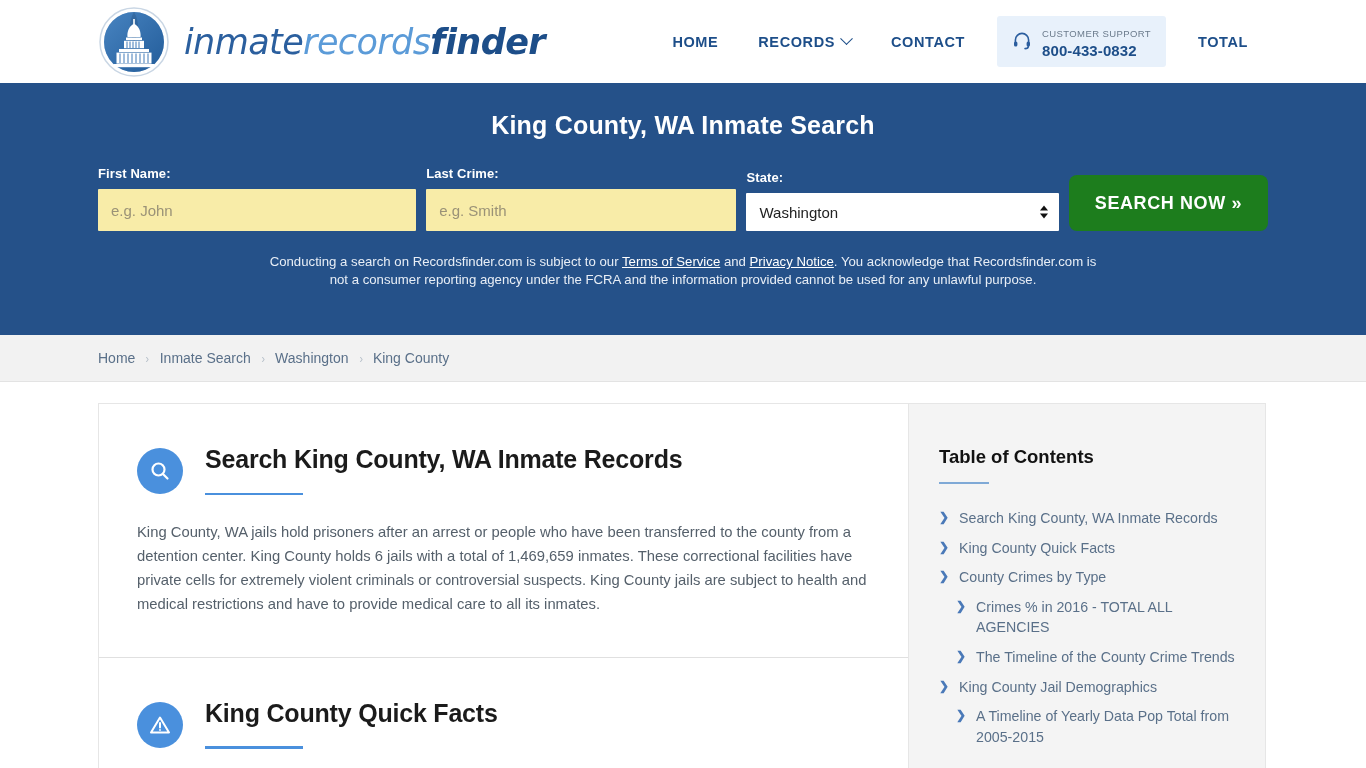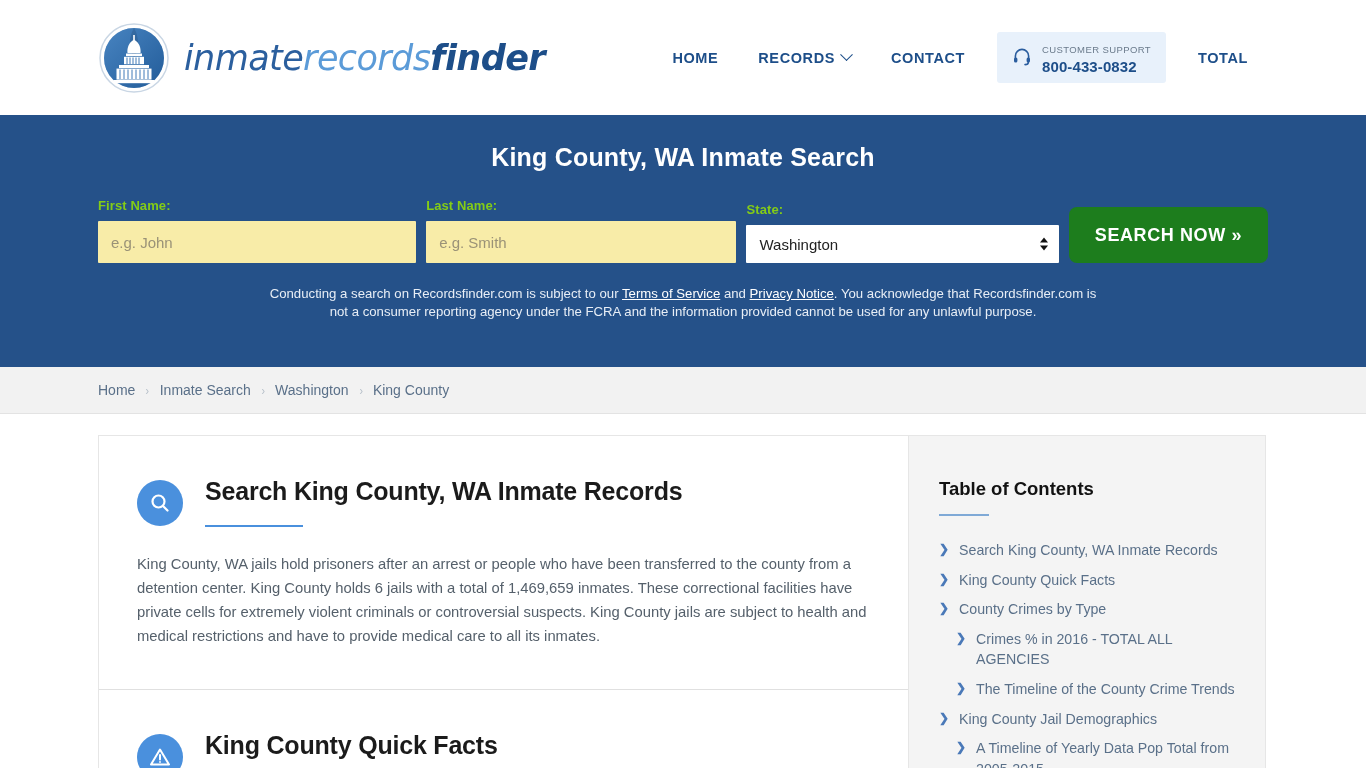--- a/index.html
+++ b/index.html
@@ -5,21 +5,21 @@
   * { box-sizing: border-box; margin: 0; padding: 0; }
   html, body {
     width: 1366px; height: 768px;
     font-family: "Liberation Sans", sans-serif;
     background: #ffffff;
     overflow: hidden;
   }
 
   
   .header {
-    height: 115px;
+    height: 83px;
     background: #ffffff;
     display: flex;
     align-items: center;
     padding: 0 98px;
     position: relative;
     border-radius: 19px;
   }
   .brand { display: flex; align-items: center; gap: 14px; }
   .brand-mark { width: 72px; height: 72px; flex: 0 0 72px; }
   .brand-word {
@@ -91,21 +91,21 @@
     text-align: center;
     margin-bottom: 26px;
     letter-spacing: 0.2px;
   }
   .form-row { display: flex; align-items: flex-end; gap: 0px; }
   .field { display: flex; flex-direction: column; }
   .field.first { width: 326px; margin-right: 10px; }
   .field.last  { width: 318px; margin-right: 10px; }
   .field.state { width: 320px; margin-right: 10px; }
   .field-label {
-    color: #84cc16; font-size: 13px; font-weight: 700;
+    color: #ffffff; font-size: 13px; font-weight: 700;
     margin-bottom: 8px; letter-spacing: 0.1px;
   }
   .text-input {
     height: 42px;
     background: #f8eca8;
     border: none;
     padding: 0 13px;
     font-size: 15px;
     color: #333;
     font-family: "Liberation Sans", sans-serif;
@@ -353,21 +353,21 @@
 <section class="hero">
   <h1 class="hero-title">King County, WA Inmate Search</h1>
 
   <div class="form-row">
     <div class="field first">
       <label class="field-label">First Name:</label>
       <input class="text-input" type="text" placeholder="e.g. John" style="">
     </div>
 
     <div class="field last">
-      <label class="field-label">Last Name:</label>
+      <label class="field-label">Last Crime:</label>
       <input class="text-input" type="text" placeholder="e.g. Smith" style="">
     </div>
 
     <div class="field state">
       <label class="field-label">State:</label>
       <div class="select-wrap">
         <select class="select-input"><option value="Washington">Washington</option><option value="Alabama">Alabama</option><option value="Alaska">Alaska</option><option value="Arizona">Arizona</option><option value="California">California</option><option value="Florida">Florida</option><option value="New York">New York</option><option value="Texas">Texas</option></select>
         <span class="spinner">
           <i class="up"></i>
             <i class="down"></i>

